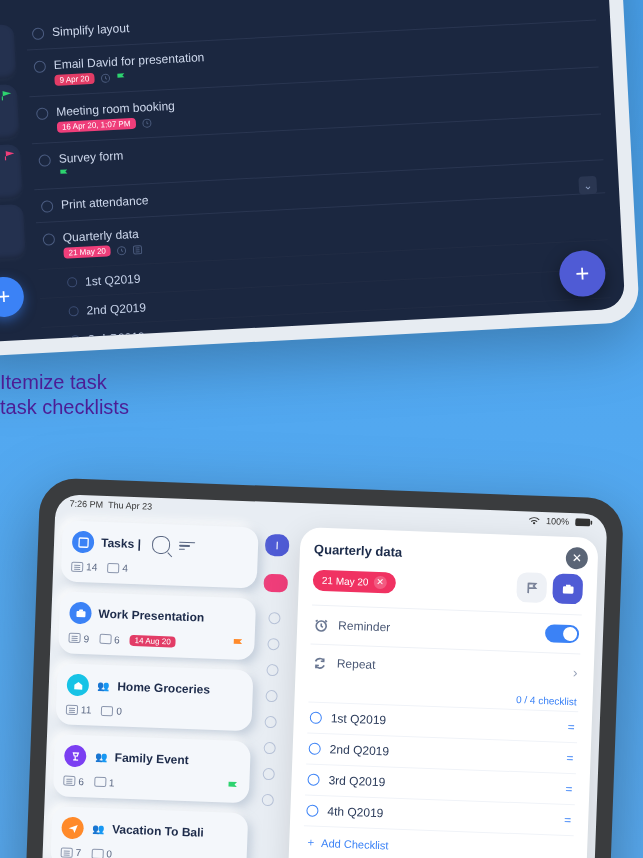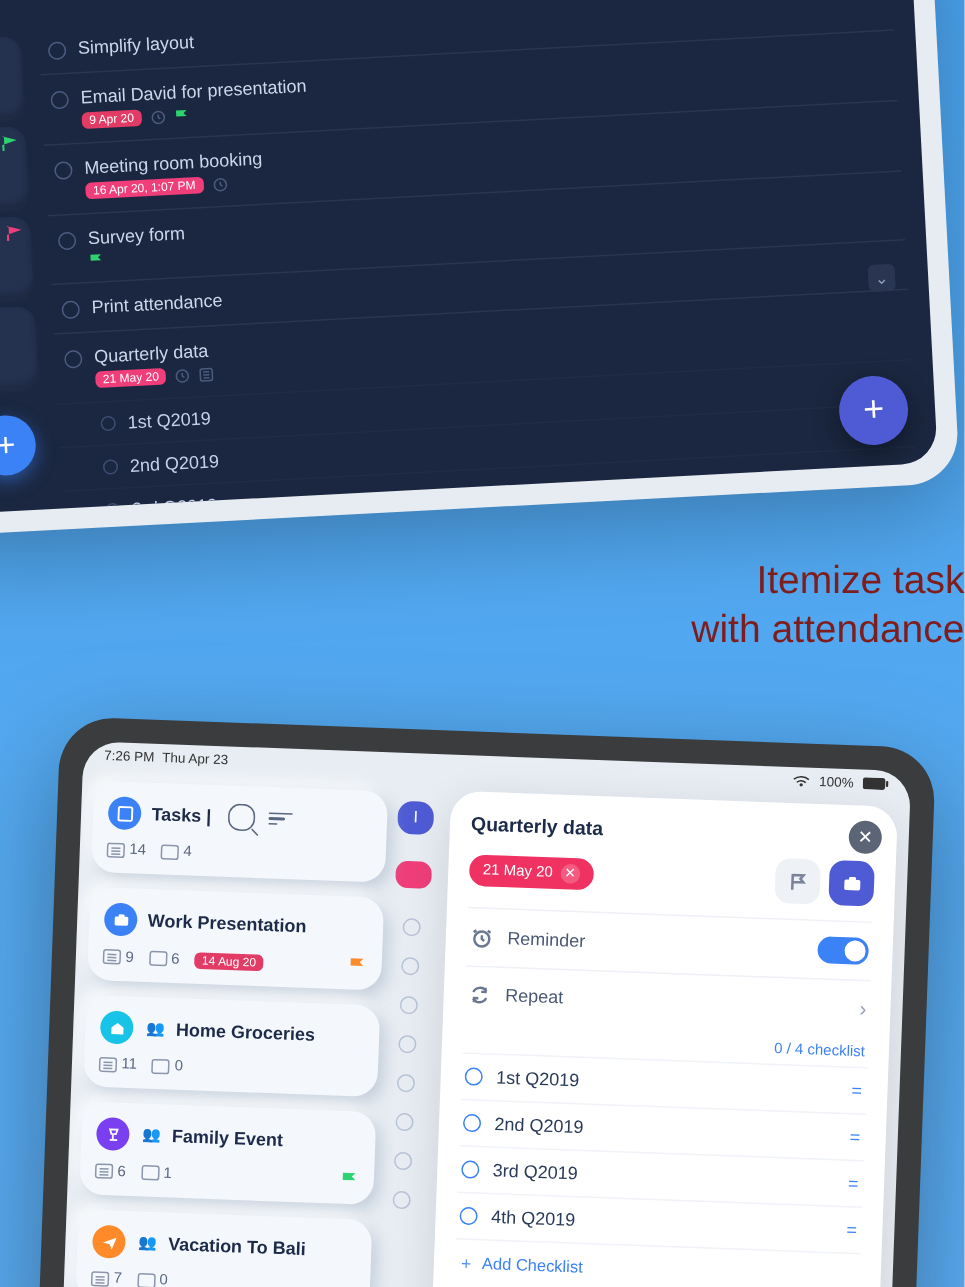--- a/index.html
+++ b/index.html
@@ -65,21 +65,21 @@
   .dark-fab-big {
     position:absolute; right:18px; bottom:14px; width:46px; height:46px; border-radius:50%;
     background:#4f5bd5; display:flex; align-items:center; justify-content:center; color:#fff; font-size:24px;
     box-shadow:0 6px 18px rgba(0,0,0,.4);
   }
   .flag-ic { width:10px; height:10px; }
 
   
   .headline {
     position:absolute; top:370px; left:0; width:100%;
-    text-align:right; color:#7f1d1d; font-size:26px; font-weight:400; line-height:1.25;
+    text-align:left; color:#4c1d95; font-size:20px; font-weight:400; line-height:1.25;
   }
 
   
   .tablet-bot {
     position:absolute; bottom:-190px; left:50%;
     width:584px; height:560px; transform:translateX(-50%) rotate(2.1deg);
     background:#3a3c3e; border-radius:36px;
     box-shadow:0 24px 70px rgba(0,0,0,.35);
     overflow:hidden;
   }
@@ -249,21 +249,21 @@
           <span>3rd Q2019</span>
         </div>
       <div class="dark-sub"></div>
       <div class="dark-fab-big">+</div>
     </div>
   </div>
 </div>
 
 <div class="headline">
   <div>Itemize task</div>
-  <div>with attendance</div>
+  <div>task checklists</div>
 </div>
 
 <div class="tablet-bot">
   <div class="screen">
     <div class="statusbar">
       <div><span>7:26 PM</span>&nbsp;&nbsp;<span>Thu Apr 23</span></div>
       <div class="right">
         <svg width="12" height="8" viewBox="0 0 12 8">
             <path d="M1 3a8 8 0 0110 0M3 5a5 5 0 016 0M6 7.2a.6.6 0 100-1.2.6.6 0 000 1.2z" fill="none" stroke="#333" stroke-width="1"></path>
           </svg>

